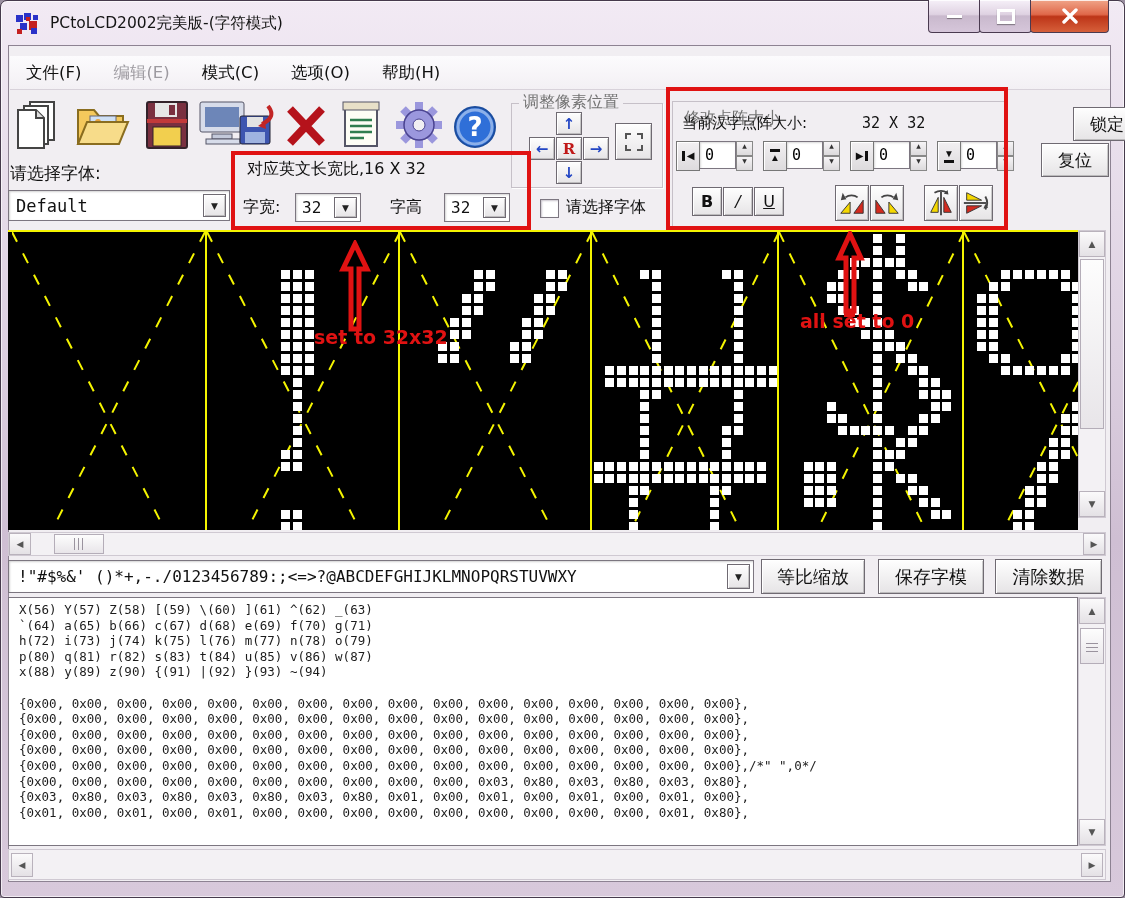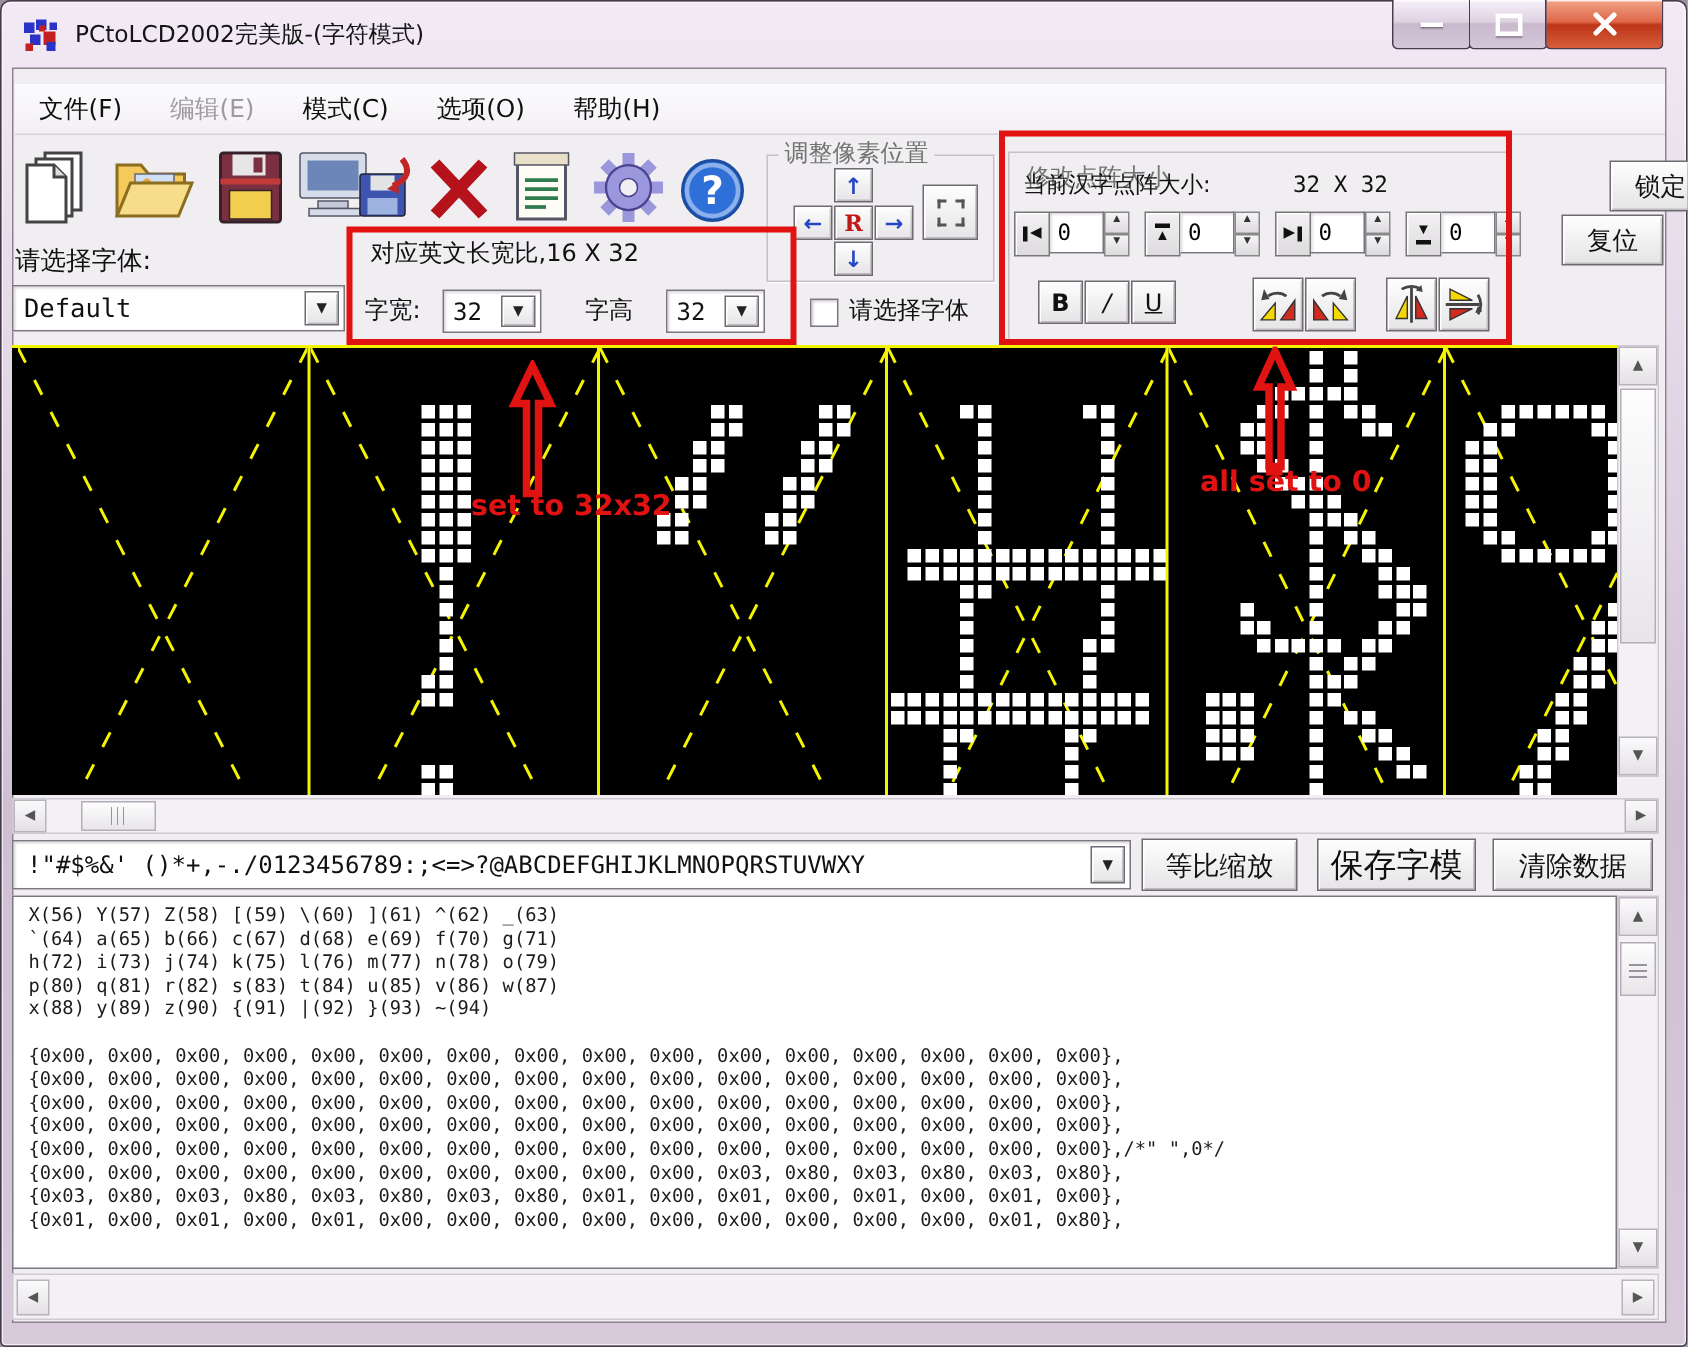--- a/index.html
+++ b/index.html
@@ -717,21 +717,21 @@
     <div class="sb-btn" style="right:0;top:0;width:22px;height:22px;">▶</div>
   </div>
 
   <div class="field abs" style="left:8px;top:560px;width:746px;height:33px;">
     <span class="abs" style="left:9px;top:6px;font:16px 'DejaVu Sans Mono',monospace;white-space:pre;">!"#$%&amp;' ()*+,-./0123456789:;&lt;=&gt;?@ABCDEFGHIJKLMNOPQRSTUVWXY</span>
     <div class="btn combo-arrow">▼</div>
   </div>
   <div class="btn abs" style="left:761px;top:559px;width:104px;height:35px;font-size:18px;">
       <span>等比缩放</span>
     </div>
-  <div class="btn abs" style="left:878px;top:559px;width:106px;height:35px;font-size:22px;">
+  <div class="btn abs" style="left:878px;top:559px;width:106px;height:35px;font-size:18px;">
       <span>保存字模</span>
     </div>
   <div class="btn abs" style="left:995px;top:559px;width:107px;height:35px;font-size:18px;">
       <span>清除数据</span>
     </div>
 
   <div id="output">
       <div class="out-line">X(56) Y(57) Z(58) [(59) \(60) ](61) ^(62) _(63)</div>
       <div class="out-line">`(64) a(65) b(66) c(67) d(68) e(69) f(70) g(71)</div>
       <div class="out-line">h(72) i(73) j(74) k(75) l(76) m(77) n(78) o(79)</div>

